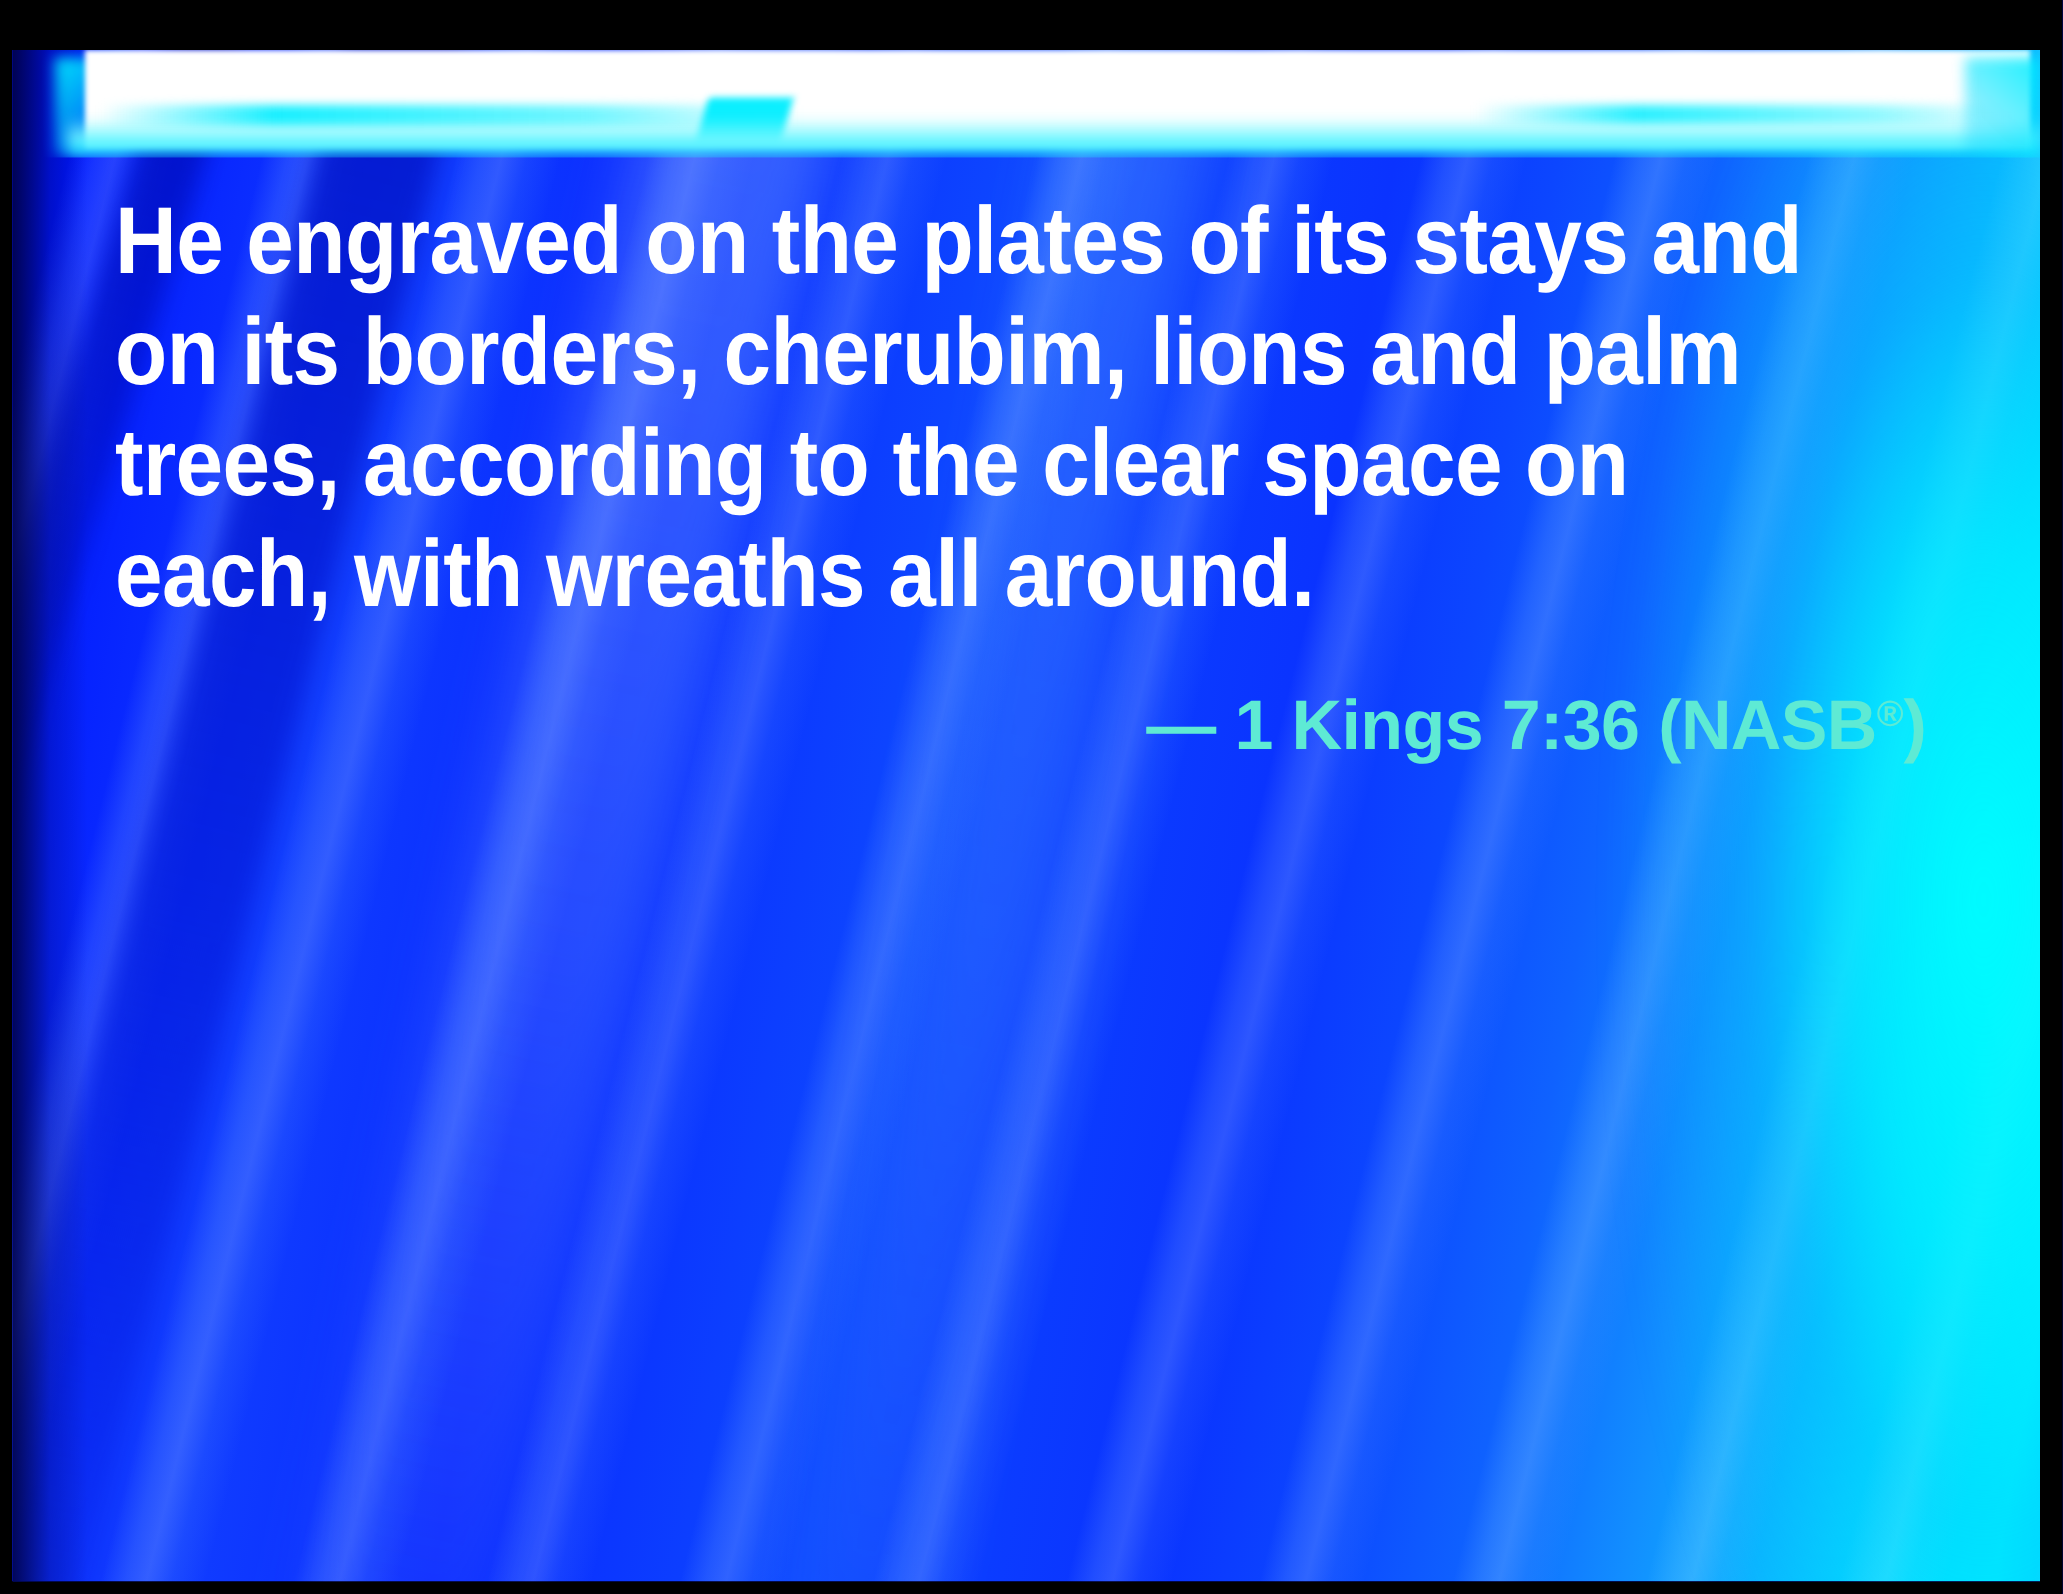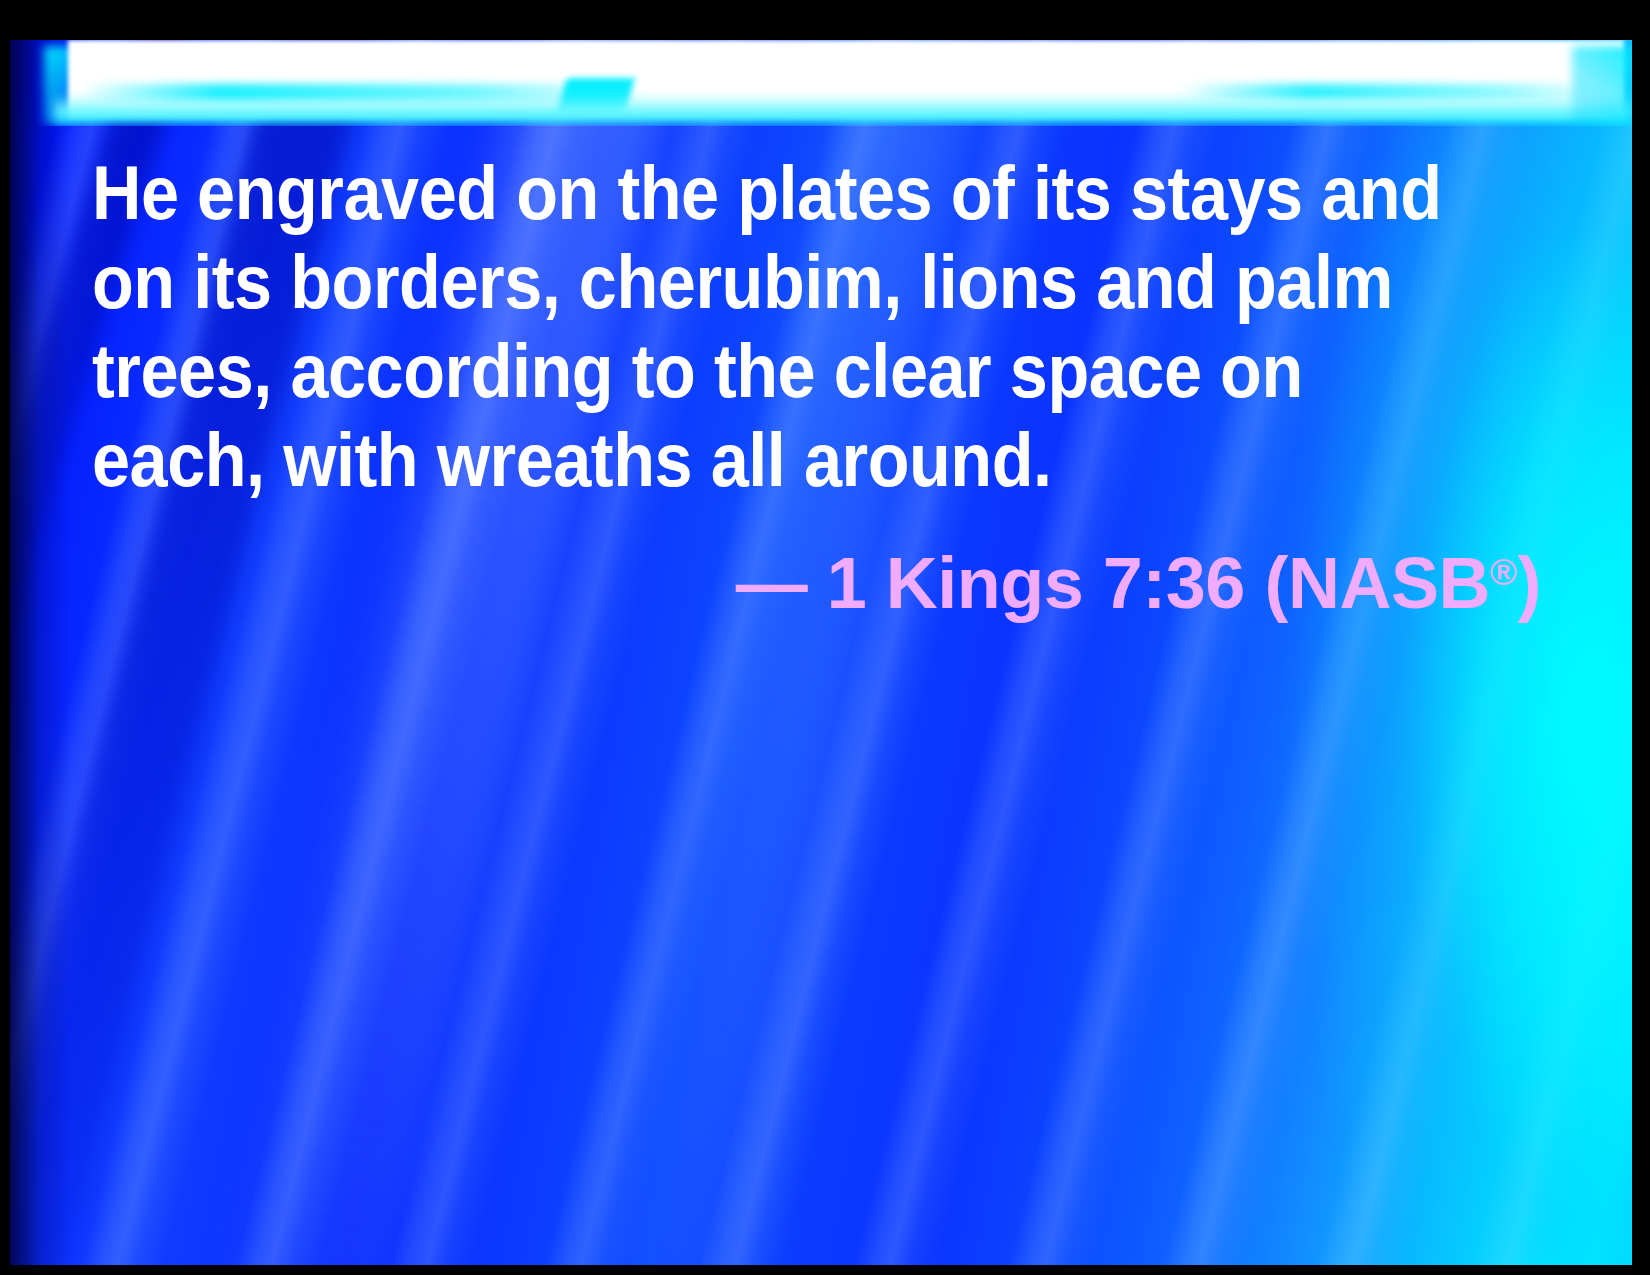--- a/index.html
+++ b/index.html
@@ -237,23 +237,23 @@
     line-height: 89px;
     color: #FFFFFF;
     letter-spacing: -0.5px;
     white-space: nowrap;
     transform: scaleX(0.90);
     transform-origin: left center;
   }
   .verse-attribution {
     font-family: "Liberation Sans Narrow", "Liberation Sans", "DejaVu Sans", sans-serif;
     font-weight: bold;
-    font-size: 72px;
+    font-size: 56px;
     line-height: 89px;
-    color: #f0abfc;
+    color: #5eead4;
     letter-spacing: -0.5px;
     white-space: nowrap;
     text-align: right;
     padding-top: 24px;
     padding-right: 6px;
   }
   .verse-attribution .reg-mark {
     font-size: 0.52em;
     vertical-align: 0.62em;
     letter-spacing: 0;

